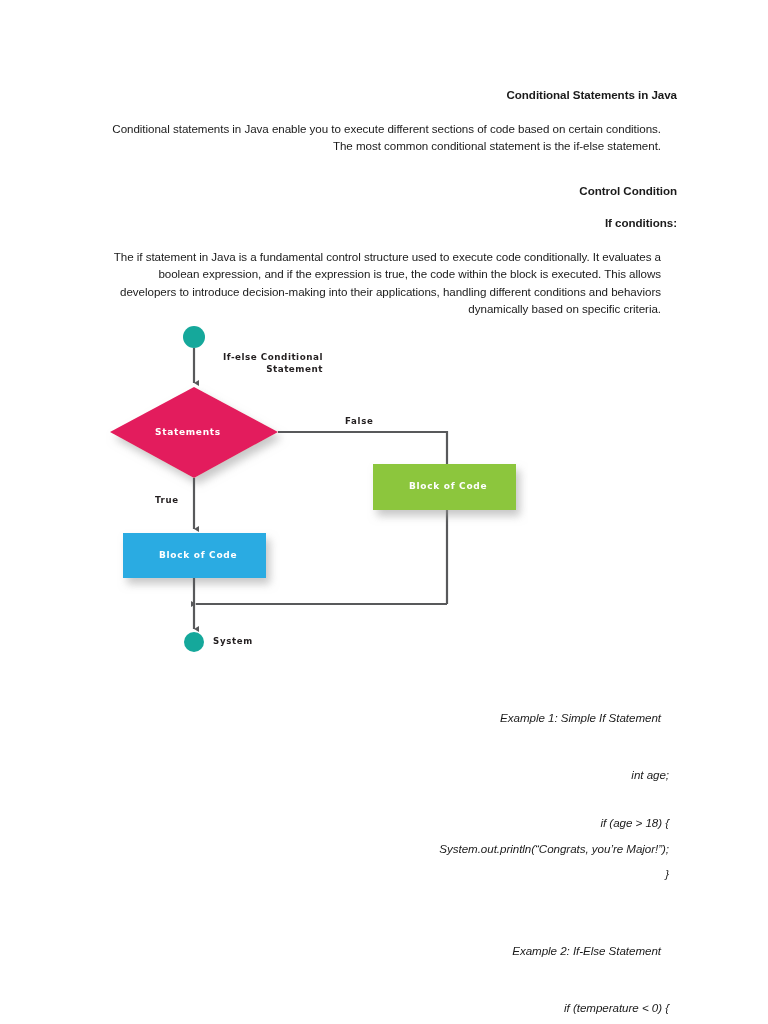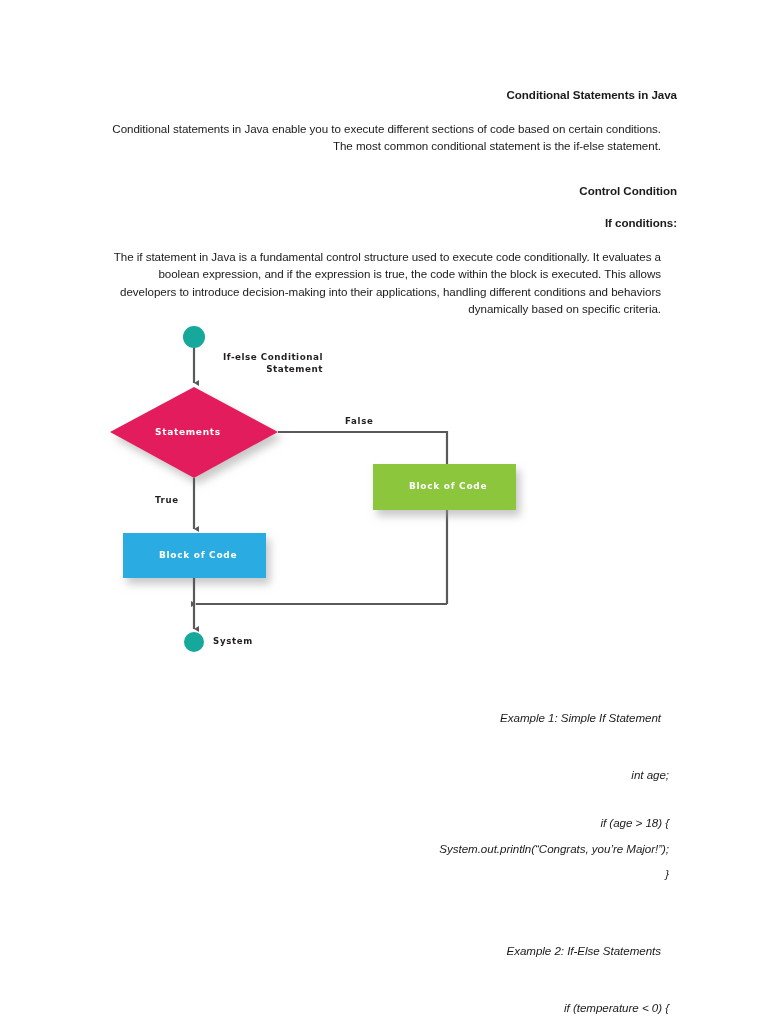--- a/index.html
+++ b/index.html
@@ -184,19 +184,19 @@
     <div class="para">Example 1: Simple If Statement</div>
     <div class="spacer-md"></div>
     <div class="code-line">int age;</div>
     <div class="spacer-md"></div>
     <div class="code-line">if (age &gt; 18) {</div>
     <div class="code-line">    System.out.println(“Congrats, you’re Major!”);</div>
     <div class="code-line">}</div>
 
     <div style="height:35px"></div>
 
-    <div class="para">Example 2: If-Else Statements</div>
+    <div class="para">Example 2: If-Else Statement</div>
     <div class="spacer-md"></div>
     <div class="code-line">if (temperature &lt; 0) {</div>
 
   </div>
 
 </div>
 
 </body></html>

